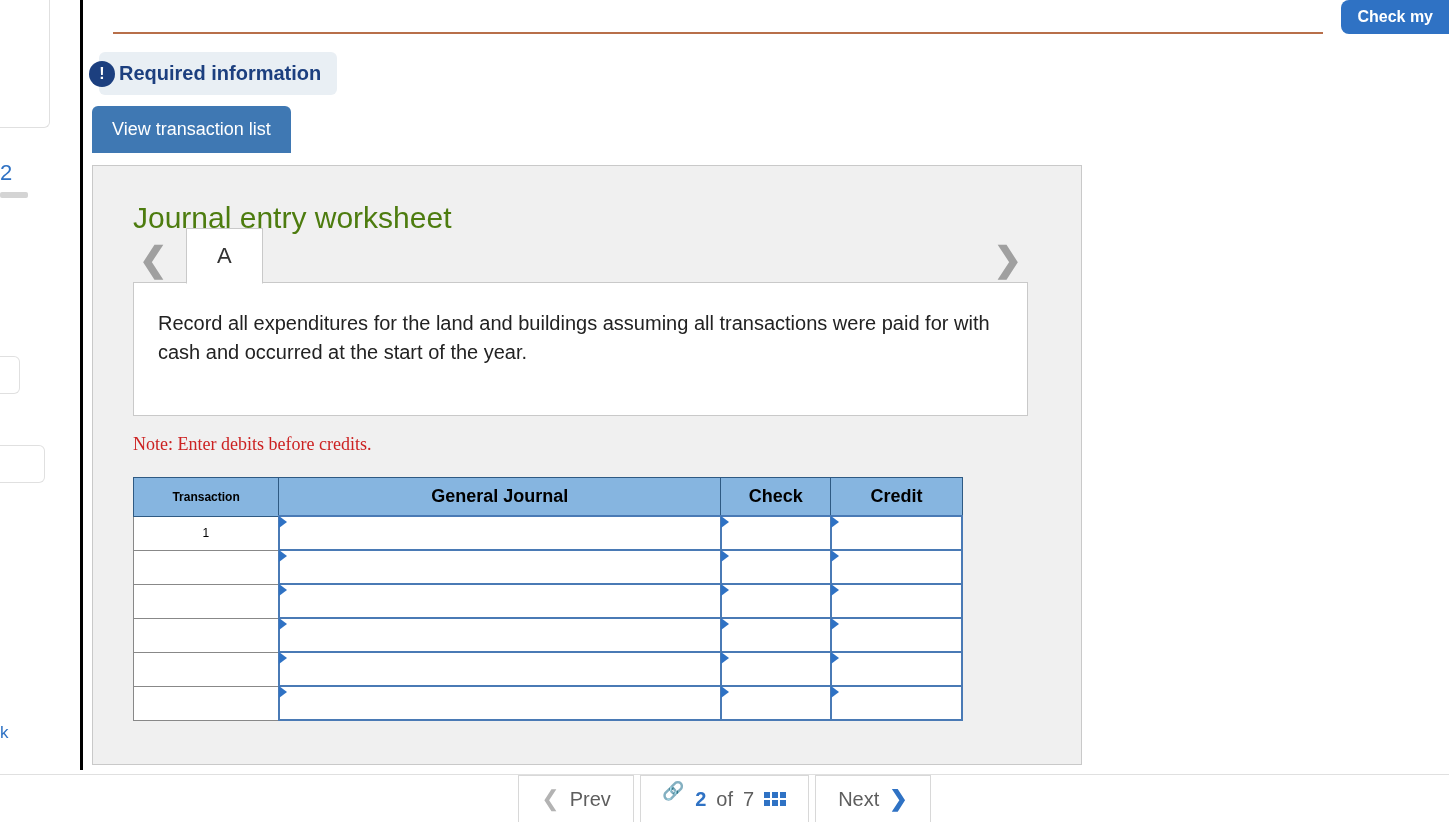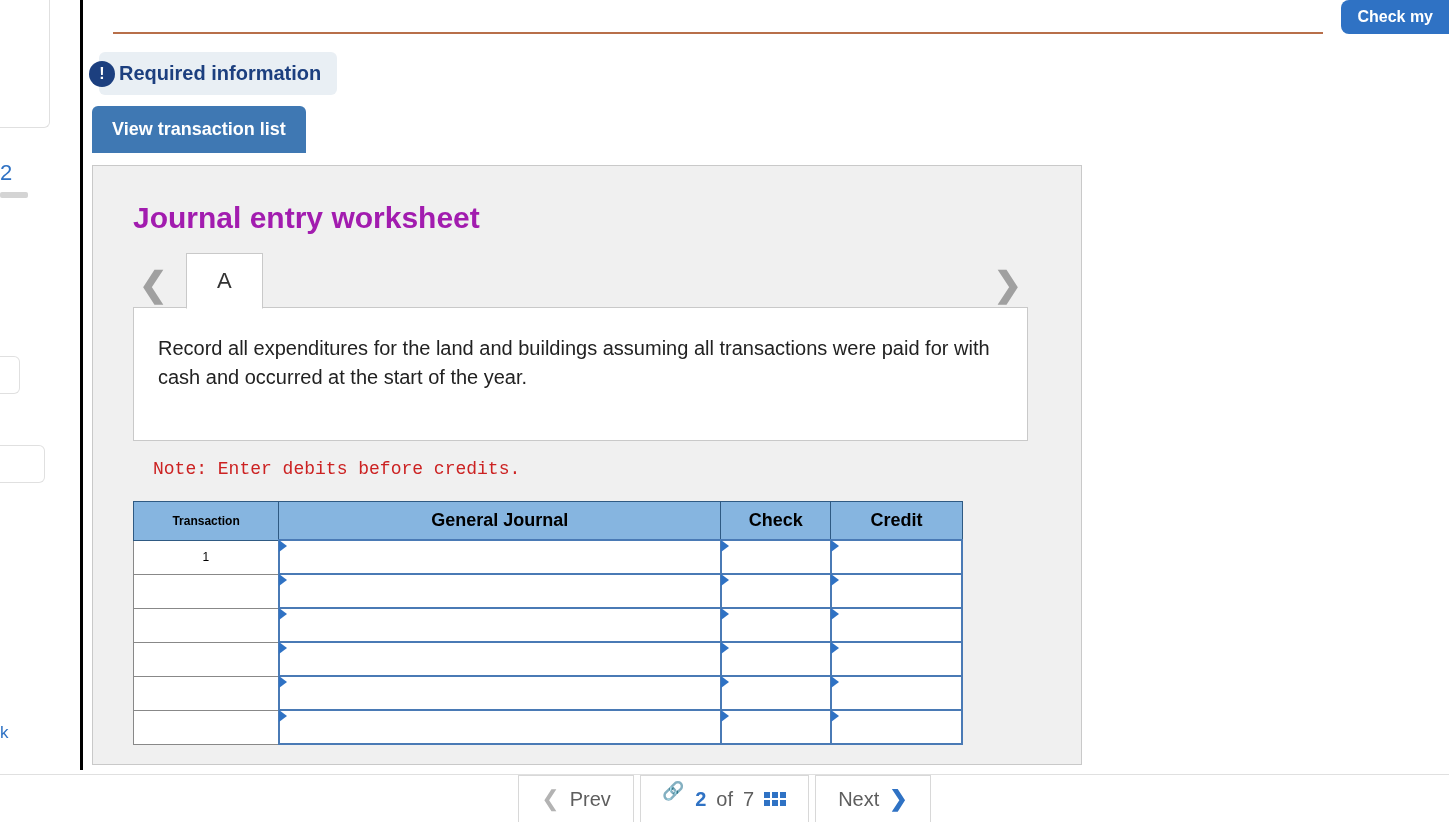--- a/index.html
+++ b/index.html
@@ -141,42 +141,41 @@
       border-radius: 6px;
       margin-left: -10px;
     }
     .view-trans-btn {
       position: absolute;
       left: 92px;
       top: 106px;
       background: #3f78b3;
       color: #fff;
       border: none;
-      font-weight: bold;
+      font-weight: normal;
       font-size: 18px;
       padding: 13px 20px;
       border-radius: 6px 6px 0 0;
       cursor: pointer;
     }
     .worksheet-panel {
       position: absolute;
       left: 92px;
       top: 165px;
       width: 990px;
       height: 600px;
       background: #f0f0f0;
       border: 1px solid #c9c9c9;
       padding: 35px 40px;
     }
     .worksheet-title {
       font-family: Verdana, Geneva, sans-serif;
       font-size: 30px;
-      font-weight: bold;
-      color: #a21caf;
-      margin-bottom: 25px;
+      font-weight: normal;
+      color: #4d7c0f;
     }
     .tab-nav-row {
       display: flex;
       align-items: center;
       justify-content: space-between;
       width: 895px;
       position: relative;
     }
     .nav-arrow {
       color: #a0a0a0;
@@ -210,25 +209,24 @@
       border: 1px solid #c9c9c9;
       padding: 26px 24px 48px 24px;
       font-family: Verdana, Geneva, sans-serif;
       font-size: 20px;
       color: #222;
       line-height: 1.45;
       margin-top: -1px;
     }
     .note-text {
       color: #cc2222;
-      font-family: Liberation Mono, monospace;
+      font-family: Liberation Serif, serif;
       font-size: 18px;
       margin-top: 18px;
       margin-bottom: 22px;
-      margin-left: 20px;
     }
     .journal-table {
       border-collapse: collapse;
       width: 830px;
     }
     .journal-table th {
       background: #86b5e0;
       border: 1px solid #2f5a83;
       font-size: 18px;
       font-weight: bold;

